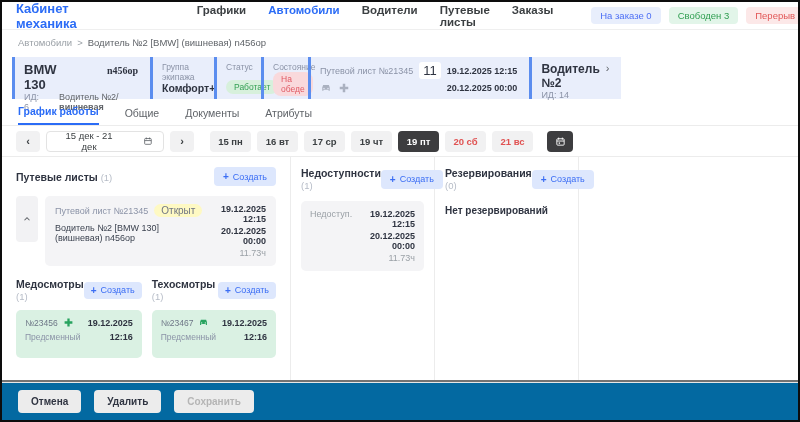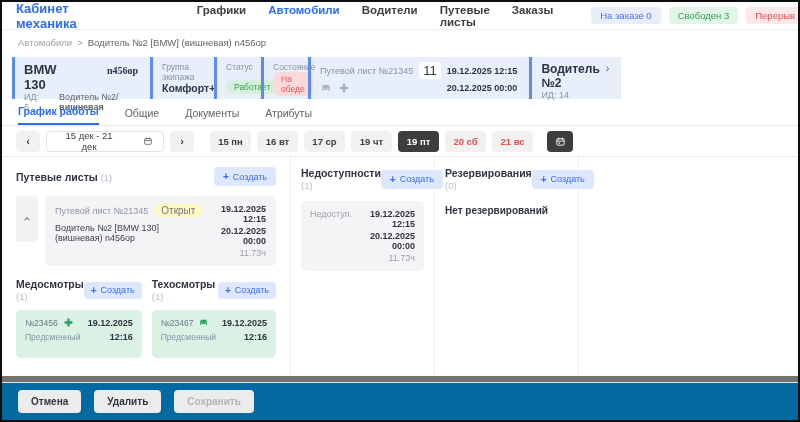--- a/index.html
+++ b/index.html
@@ -58,21 +58,21 @@
   .arrowbtn { width:24px; font-size:11px; }
   .rangebtn { background:#fff; border:1px solid #e3e3e3; padding:0 10px; gap:22px; width:118px; justify-content:space-between; font-weight:normal; }
   .rangebtn svg { width:10px; height:10px; stroke:#5f6368; }
   .daybtn { width:41px; }
   .daybtn.selected { background:#3d3d3f; color:#fff; }
   .daybtn.weekend { color:#e05252; }
   .calbtn { width:26px; background:#3d3d3f; margin-left:8px; }
   .calbtn svg { width:11px; height:11px; stroke:#fff; }
 
   
-  .main { flex:1 1 auto; display:flex; border-top:1px solid #ececec; border-bottom:6px solid #737373; min-height:0; }
+  .main { flex:1 1 auto; display:flex; border-top:1px solid #ececec; border-bottom:2px solid #737373; min-height:0; }
   .col { border-right:1px solid #ececec; padding:10px 14px; }
   .col1 { width:289px; }
   .col2 { width:144px; padding:10px 10px; }
   .col3 { width:144px; padding:10px 10px; }
   .col4 { flex:1; border-right:none; }
   .sec-head { display:flex; align-items:center; justify-content:space-between; margin-bottom:10px; }
   .sec-title { font-size:10.5px; font-weight:bold; color:#2f3441; }
   .sec-count { font-size:9.5px; color:#b6bcc7; font-weight:normal; }
   .createbtn { background:#dde7fd; color:#3a6df4; border:none; border-radius:4px; font-size:9px; padding:4px 9px; display:flex; align-items:center; gap:4px; cursor:pointer; font-family:inherit; }
   .createbtn .plus { font-size:10px; font-weight:bold; }

